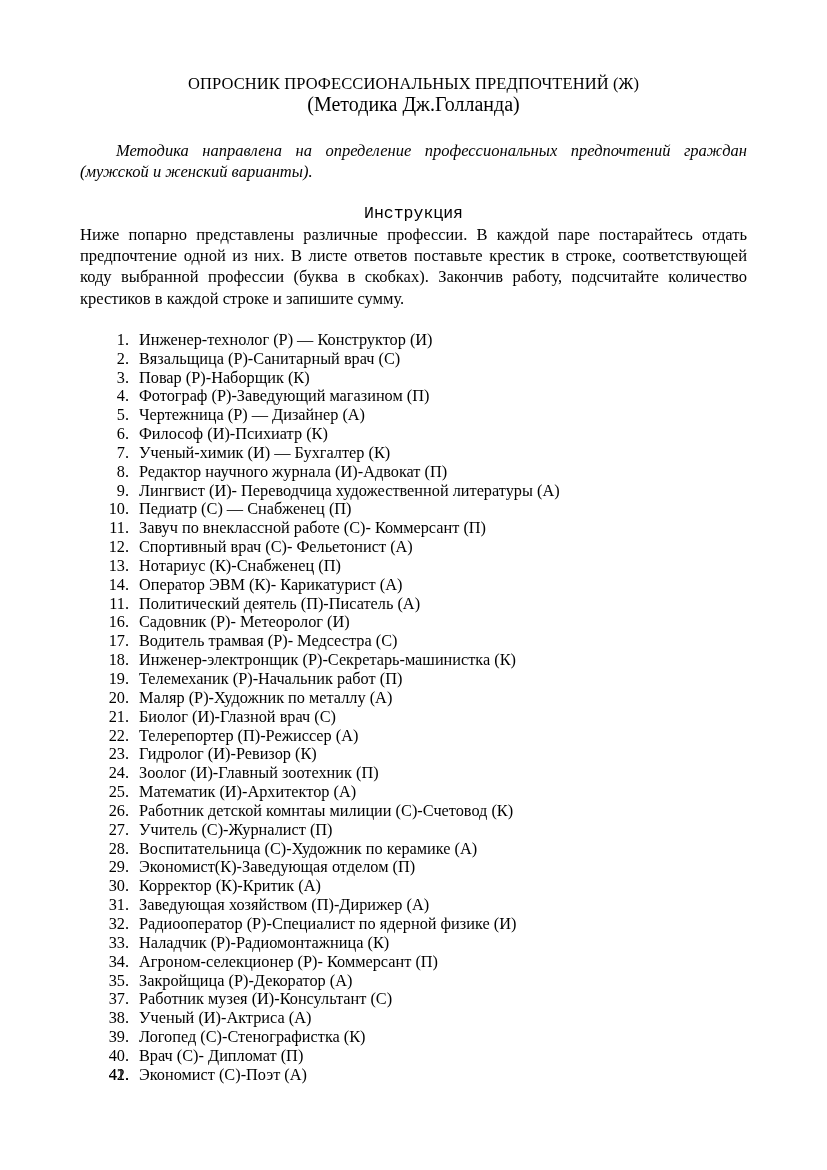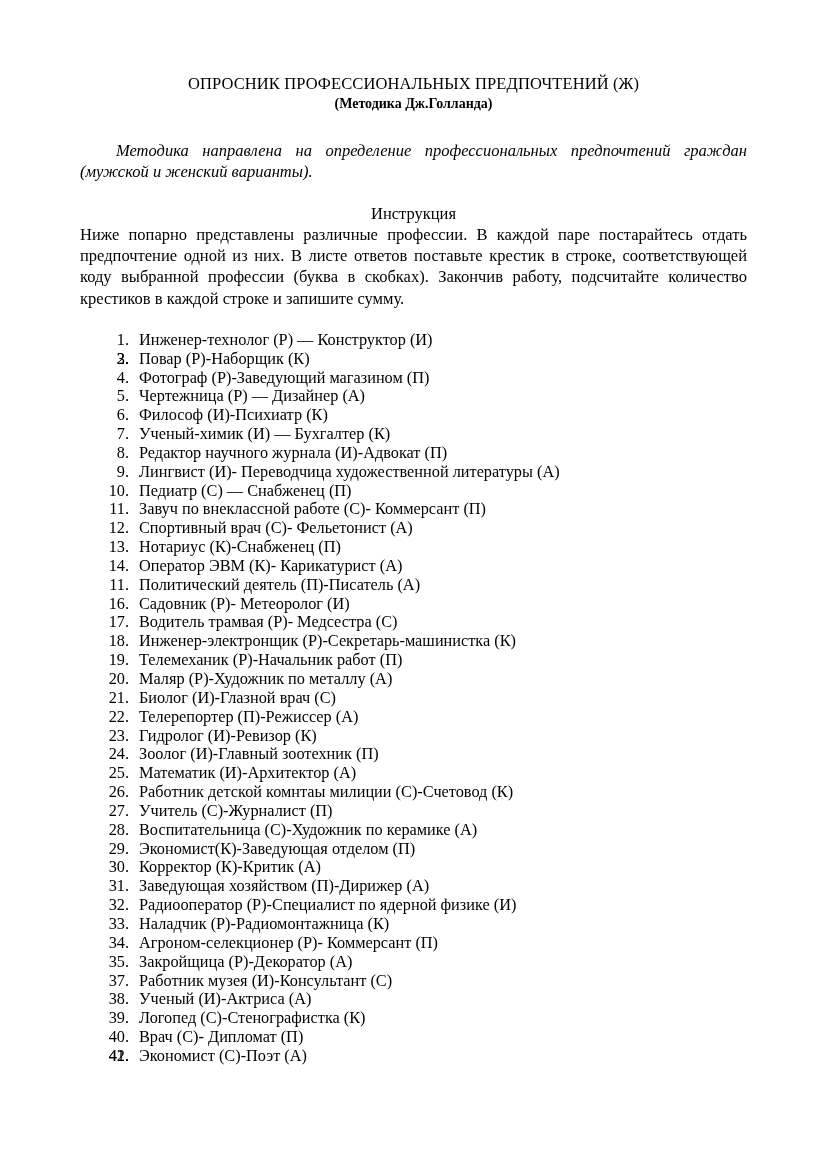--- a/index.html
+++ b/index.html
@@ -33,42 +33,43 @@
     margin-top: 74px;
     text-align: center;
   }
   .doc-title {
     font-size: 16.5px;
     line-height: 20px;
     letter-spacing: 0.1px;
     font-weight: 400;
   }
   .doc-subtitle {
-    font-size: 14px;
+    font-size: 20px;
     line-height: 20px;
-    font-weight: 700;
+    font-weight: 400;
   }
 
   
   .intro {
     margin: 26px 80px 0 80px;
     font-style: italic;
     font-size: 16.5px;
     line-height: 21px;
     text-align: justify;
     text-indent: 36px;
   }
 
   
   .instruction-heading {
     margin-top: 21px;
     text-align: center;
     font-size: 16.5px;
     line-height: 21px;
     font-weight: 400;
+    font-family: Liberation Mono, monospace;
   }
   .instruction-body {
     margin: 0 80px 0 80px;
     font-size: 16.5px;
     line-height: 21.2px;
     text-align: justify;
   }
 
   
   .profession-list {
@@ -102,21 +103,21 @@
   </div>
 
   <p class="intro">Методика направлена на определение профессиональных предпочтений граждан (мужской и женский варианты).</p>
 
   <div class="instruction-heading">Инструкция</div>
 
   <p class="instruction-body">Ниже попарно представлены различные профессии. В каждой паре постарайтесь отдать предпочтение одной из них. В листе ответов поставьте крестик в строке, соответствующей коду выбранной профессии (буква в скобках). Закончив работу, подсчитайте количество крестиков в каждой строке и запишите сумму.</p>
 
   <ol class="profession-list">
       <li><span class="num">1.</span><span class="txt">Инженер-технолог (Р) — Конструктор (И)</span></li>
-      <li><span class="num">2.</span></li>
+      <li><span class="num">2.</span><span class="txt">Вязальщица (Р)-Санитарный врач (С)</span></li>
       <li><span class="num">3.</span><span class="txt">Повар (Р)-Наборщик (К)</span></li>
       <li><span class="num">4.</span><span class="txt">Фотограф (Р)-Заведующий магазином (П)</span></li>
       <li><span class="num">5.</span><span class="txt">Чертежница (Р) — Дизайнер (А)</span></li>
       <li><span class="num">6.</span><span class="txt">Философ (И)-Психиатр (К)</span></li>
       <li><span class="num">7.</span><span class="txt">Ученый-химик (И) — Бухгалтер (К)</span></li>
       <li><span class="num">8.</span><span class="txt">Редактор научного журнала (И)-Адвокат (П)</span></li>
       <li><span class="num">9.</span><span class="txt">Лингвист (И)- Переводчица художественной литературы (А)</span></li>
       <li><span class="num">10.</span><span class="txt">Педиатр (С) — Снабженец (П)</span></li>
       <li><span class="num">11.</span><span class="txt">Завуч по внеклассной работе (С)- Коммерсант (П)</span></li>
       <li><span class="num">12.</span><span class="txt">Спортивный врач (С)- Фельетонист (А)</span></li>

